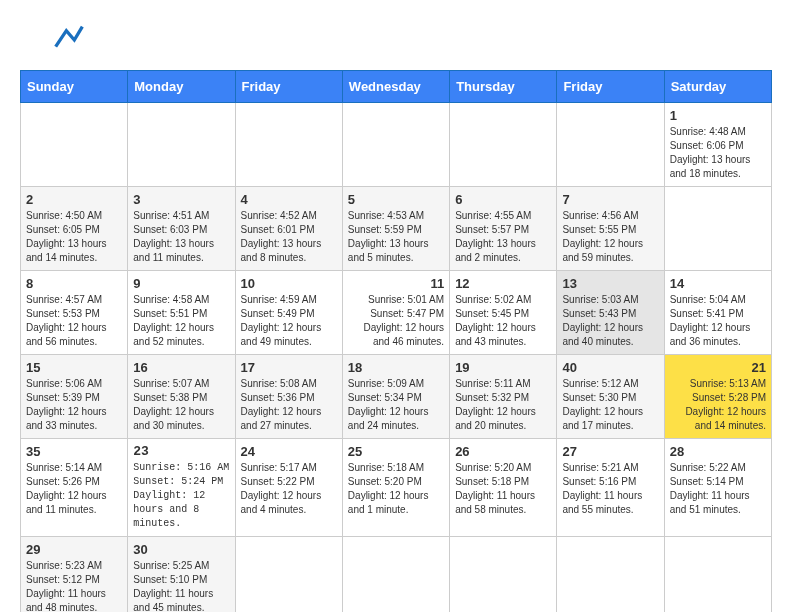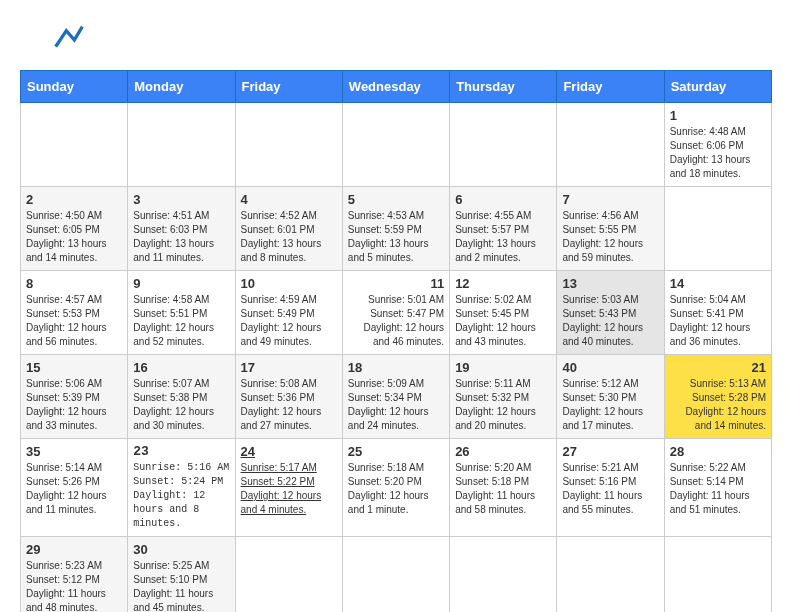--- a/index.html
+++ b/index.html
@@ -205,21 +205,21 @@
       </tr>
       <tr>
         <td style="background: rgb(255, 255, 255);">
           <span class="day-num">35</span>
           <div class="cell-text">Sunrise: 5:14 AM<br>Sunset: 5:26 PM<br>Daylight: 12 hours and 11 minutes.</div>
         </td>
         <td style="background: rgb(255, 255, 255); font-family: Liberation Mono, monospace;">
           <span class="day-num">23</span>
           <div class="cell-text">Sunrise: 5:16 AM<br>Sunset: 5:24 PM<br>Daylight: 12 hours and 8 minutes.</div>
         </td>
-        <td style="background: rgb(255, 255, 255); text-decoration: underline;">
+        <td style="background: rgb(255, 255, 255);">
           <span class="day-num">24</span>
           <div class="cell-text">Sunrise: 5:17 AM<br>Sunset: 5:22 PM<br>Daylight: 12 hours and 4 minutes.</div>
         </td>
         <td style="background: rgb(255, 255, 255);">
           <span class="day-num">25</span>
           <div class="cell-text">Sunrise: 5:18 AM<br>Sunset: 5:20 PM<br>Daylight: 12 hours and 1 minute.</div>
         </td>
         <td style="background: rgb(255, 255, 255);">
           <span class="day-num">26</span>
           <div class="cell-text">Sunrise: 5:20 AM<br>Sunset: 5:18 PM<br>Daylight: 11 hours and 58 minutes.</div>

